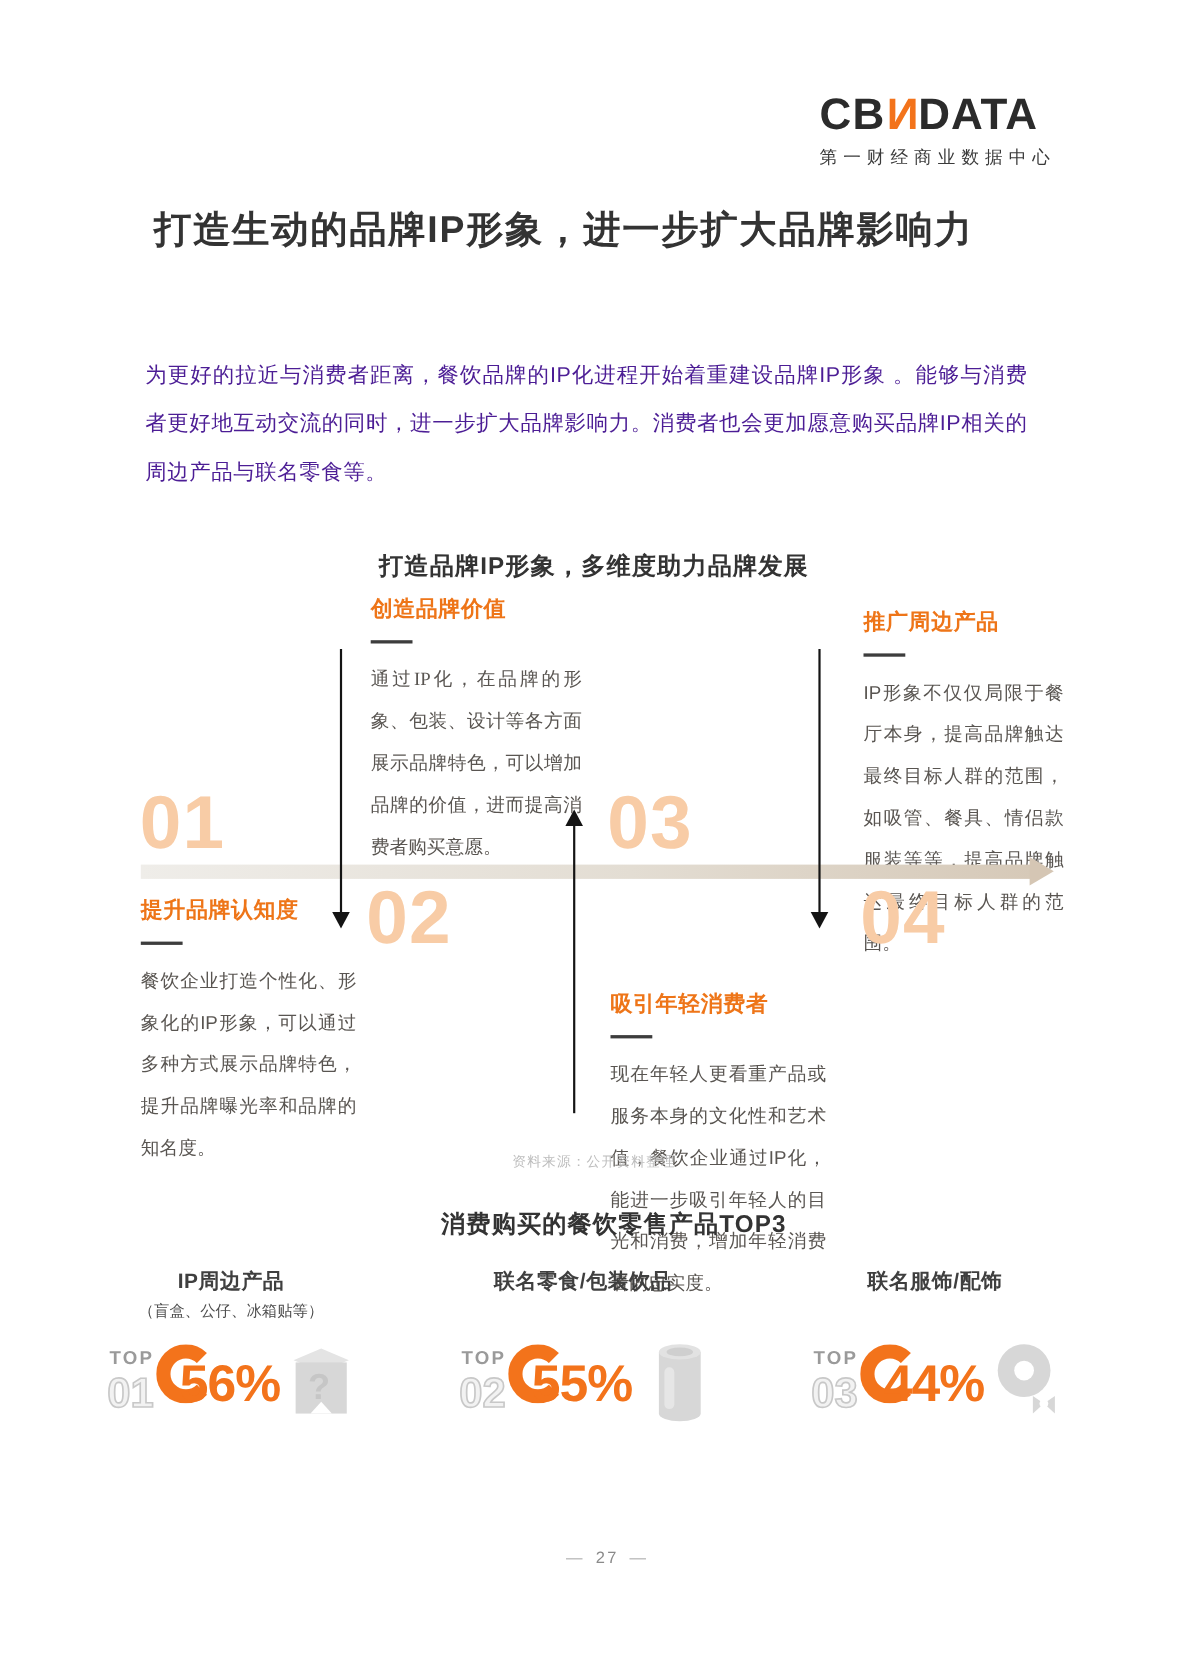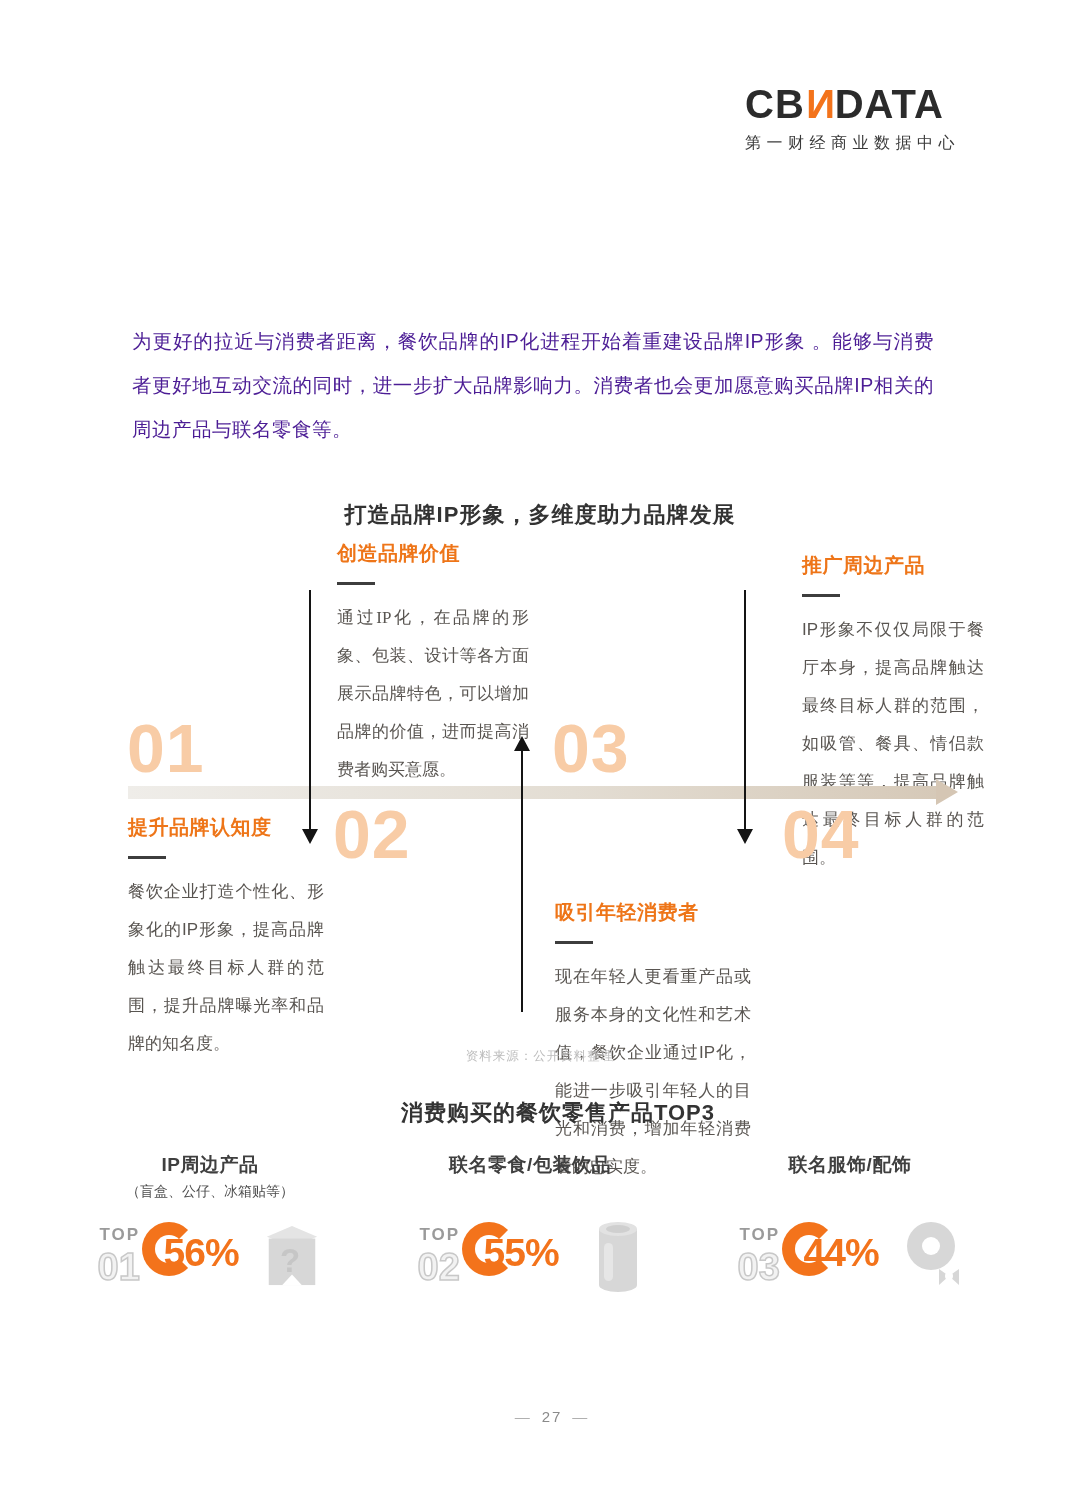--- a/index.html
+++ b/index.html
@@ -21,21 +21,21 @@
   .intro { position:absolute; left:132px; top:320px; width:802px; font-size:19.5px; line-height:2.25; color:#4c1d95; text-align:justify; letter-spacing:.5px; }
 
   
   .diagram-title { position:absolute; left:0; top:500px; width:100%; text-align:center; font-size:22px; font-weight:800; color:#333; letter-spacing:1px; }
 
   .step { position:absolute; }
   .step-title { font-size:20px; font-weight:800; color:#ee7518; letter-spacing:.5px; }
   .step-divider { width:38px; height:3px; background:#3d3d3d; margin:15px 0 14px; }
   .step-text { font-size:17px; line-height:2.24; color:#595551; text-align:justify; }
   .step-02 { left:337px; top:540px; width:192px;font-family:Liberation Serif, serif; }
-  .step-04 { left:785px; top:552px; width:182px;margin-left:17px; }
+  .step-04 { left:785px; top:552px; width:182px; }
   .step-01 { left:128px; top:814px; width:196px; }
   .step-03 { left:555px; top:862px; width:196px;margin-top:37px; }
 
   .big-num { position:absolute; font-size:68px; font-weight:700; color:#f8cca6; line-height:1; letter-spacing:1px; }
   .num-01 { left:127px; top:714px; }
   .num-02 { left:333px; top:800px; }
   .num-03 { left:552px; top:714px; }
   .num-04 { left:782px; top:800px; }
 
   .timeline { position:absolute; left:128px; top:786px; width:810px; height:13px;
@@ -62,58 +62,59 @@
   .top3-note { margin-top:5px; font-size:14px; color:#4c4c4c; }
   .top3-note:empty { display:none; }
   .col-2 .stat, .col-3 .stat { margin-top:33px; }
 
   .stat { position:relative; width:225px; height:100px; margin:10px auto 0; text-align:left; }
   .top-word { position:absolute; left:2px; top:14px; font-size:17px; font-weight:700; color:#9a9a9a; letter-spacing:2px; }
   .rank-num { position:absolute; left:0; top:37px; font-size:38px; font-weight:800; line-height:1;
     color:#f2f2f2; -webkit-text-stroke:1.5px #c8c8c8; }
   .arc { position:absolute; left:44px; top:11px; width:54px; height:54px;
     border:13px solid #f3731b; border-right-color:transparent; border-radius:50%; z-index:1; }
-  .pct { position:absolute; left:66px; top:21px; z-index:2; font-size:39px; font-weight:800; color:#f3731b; letter-spacing:-1px; line-height:1.1; }
+  .pct { position:absolute; left:66px; top:21px; z-index:2; font-size:47px; font-weight:800; color:#f3731b; letter-spacing:-1px; line-height:1.1; }
   .stat-icon { position:absolute; right:0; top:8px; z-index:0; }
 
   
   .data-source { position:absolute; left:0; top:1318px; width:100%; text-align:center; font-size:12.5px; line-height:1.75; color:#bdbdbd; letter-spacing:.5px; }
   .page-num { position:absolute; left:12px; top:1408px; width:100%; text-align:center; font-size:15px; color:#8a8a8a; letter-spacing:2px; }
   .page-num .d { color:#b0b0b0; padding:0 10px; }
 </style>
 </head>
 <body>
 
 <div class="page">
 
   <div class="logo-block">
     <div class="logo-text"><span>CB</span><span class="accent">N</span><span>DATA</span></div>
     <div class="logo-subtitle">第一财经商业数据中心</div>
   </div>
 
+  <h1 class="page-title">打造生动的品牌IP形象，进一步扩大品牌影响力</h1>
   <p class="intro">为更好的拉近与消费者距离，餐饮品牌的IP化进程开始着重建设品牌IP形象 。能够与消费者更好地互动交流的同时，进一步扩大品牌影响力。消费者也会更加愿意购买品牌IP相关的周边产品与联名零食等。</p>
 
   <h2 class="diagram-title">打造品牌IP形象，多维度助力品牌发展</h2>
 
   <div class="step step-02">
     <h3 class="step-title">创造品牌价值</h3>
     <div class="step-divider"></div>
     <p class="step-text">通过IP化，在品牌的形象、包装、设计等各方面展示品牌特色，可以增加品牌的价值，进而提高消费者购买意愿。</p>
   </div>
 
   <div class="step step-04">
     <h3 class="step-title">推广周边产品</h3>
     <div class="step-divider"></div>
     <p class="step-text">IP形象不仅仅局限于餐厅本身，提高品牌触达最终目标人群的范围，如吸管、餐具、情侣款服装等等，提高品牌触达最终目标人群的范围。</p>
   </div>
 
   <div class="step step-01">
     <h3 class="step-title">提升品牌认知度</h3>
     <div class="step-divider"></div>
-    <p class="step-text">餐饮企业打造个性化、形象化的IP形象，提高品牌触达最终目标人群的范围，提升品牌曝光率和品牌的知名度。</p>
+    <p class="step-text">餐饮企业打造个性化、形象化的IP形象，可以通过多种方式展示品牌特色，提升品牌曝光率和品牌的知名度。</p>
   </div>
 
   <div class="step step-03">
     <h3 class="step-title">吸引年轻消费者</h3>
     <div class="step-divider"></div>
     <p class="step-text">现在年轻人更看重产品或服务本身的文化性和艺术值，餐饮企业通过IP化，能进一步吸引年轻人的目光和消费，增加年轻消费者的忠实度。</p>
   </div>
 
   <div class="big-num num-01">01</div>
   <div class="big-num num-02">02</div>

